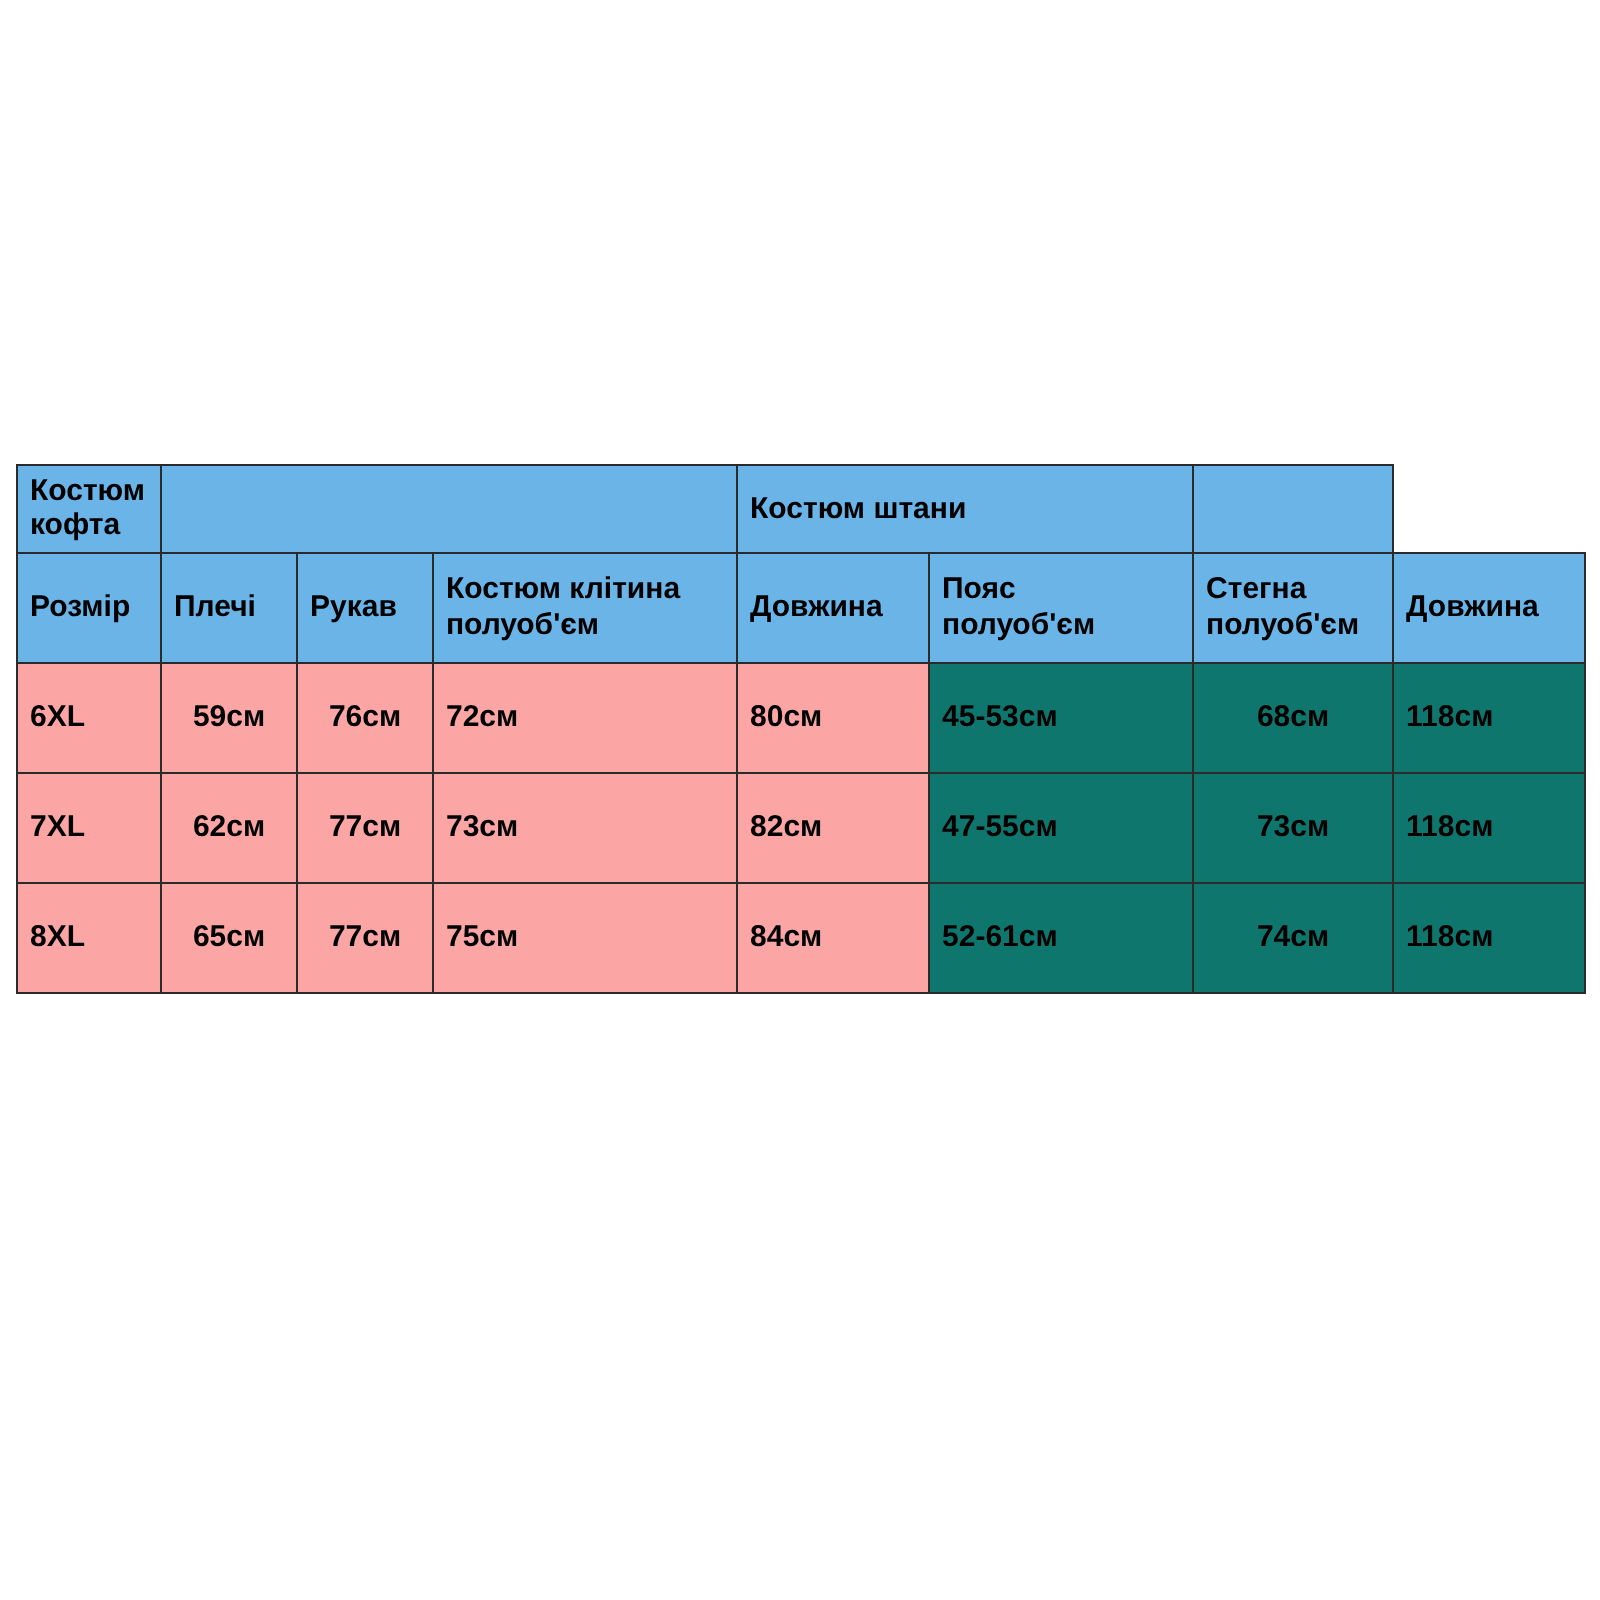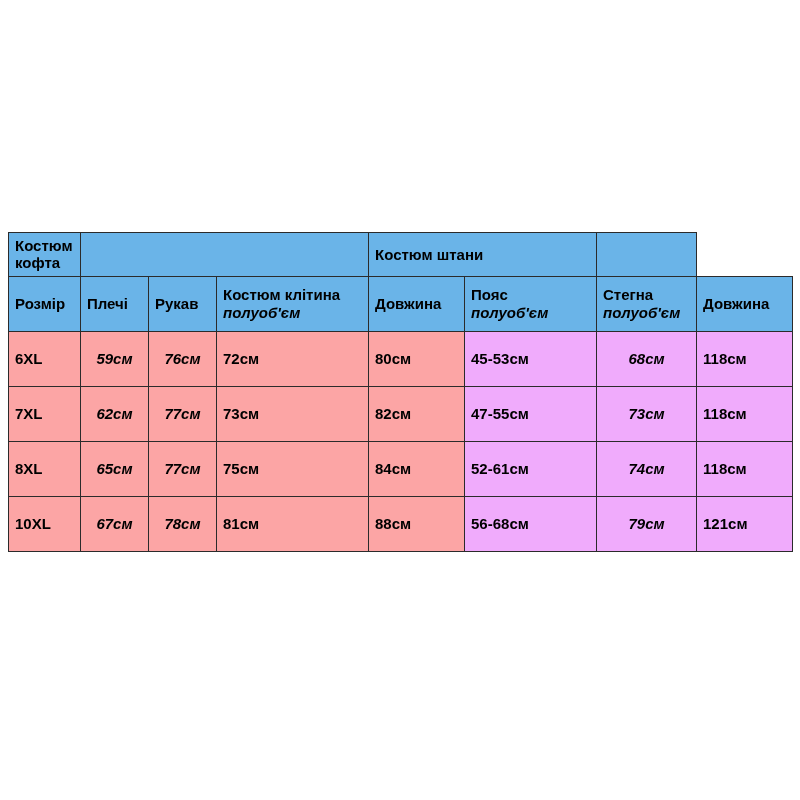--- a/index.html
+++ b/index.html
@@ -32,27 +32,27 @@
     border: 1px solid #2b2b2b;
     font-weight: bold;
     font-size: 15px;
     color: #000000;
     padding: 4px 6px;
     vertical-align: middle;
     line-height: 1.15;
   }
   .hdr-blue { background: #6ab4e8; }
   .body-yellow { background: #fca5a5; }
-  .body-green { background: #f0abfc; }
+  .body-green { background: #0f766e; }
   .row-group td { height: 24px; }
   .row-sub td { height: 46px; }
   .row-data td { height: 46px; }
   .cell-left { text-align: left; }
-  .cell-center { text-align: center; font-style: italic; }
-  .sub-line2 { display: block; font-style: italic; }
+  .cell-center { text-align: center; }
+  .sub-line2 { display: block; }
 </style>
 </head>
 <body>
 
 <div id="page">
   <div id="table-wrap">
     <table class="size-table">
       <colgroup>
         <col style="width:72px">
         <col style="width:68px">
@@ -127,26 +127,16 @@
           <td class="body-yellow cell-center">65см</td>
           <td class="body-yellow cell-center">77см</td>
           <td class="body-yellow cell-left">75см</td>
           <td class="body-yellow cell-left">84см</td>
           <td class="body-green cell-left">52-61см</td>
           <td class="body-green cell-center">74см</td>
           <td class="body-green cell-left">118см</td>
         </tr>
 
 
-        <tr class="row-data">
-          <td class="body-yellow cell-left">10XL</td>
-          <td class="body-yellow cell-center">67см</td>
-          <td class="body-yellow cell-center">78см</td>
-          <td class="body-yellow cell-left">81см</td>
-          <td class="body-yellow cell-left">88см</td>
-          <td class="body-green cell-left">56-68см</td>
-          <td class="body-green cell-center">79см</td>
-          <td class="body-green cell-left">121см</td>
-        </tr>
       </tbody>
     </table>
   </div>
 </div>
 
 </body></html>

